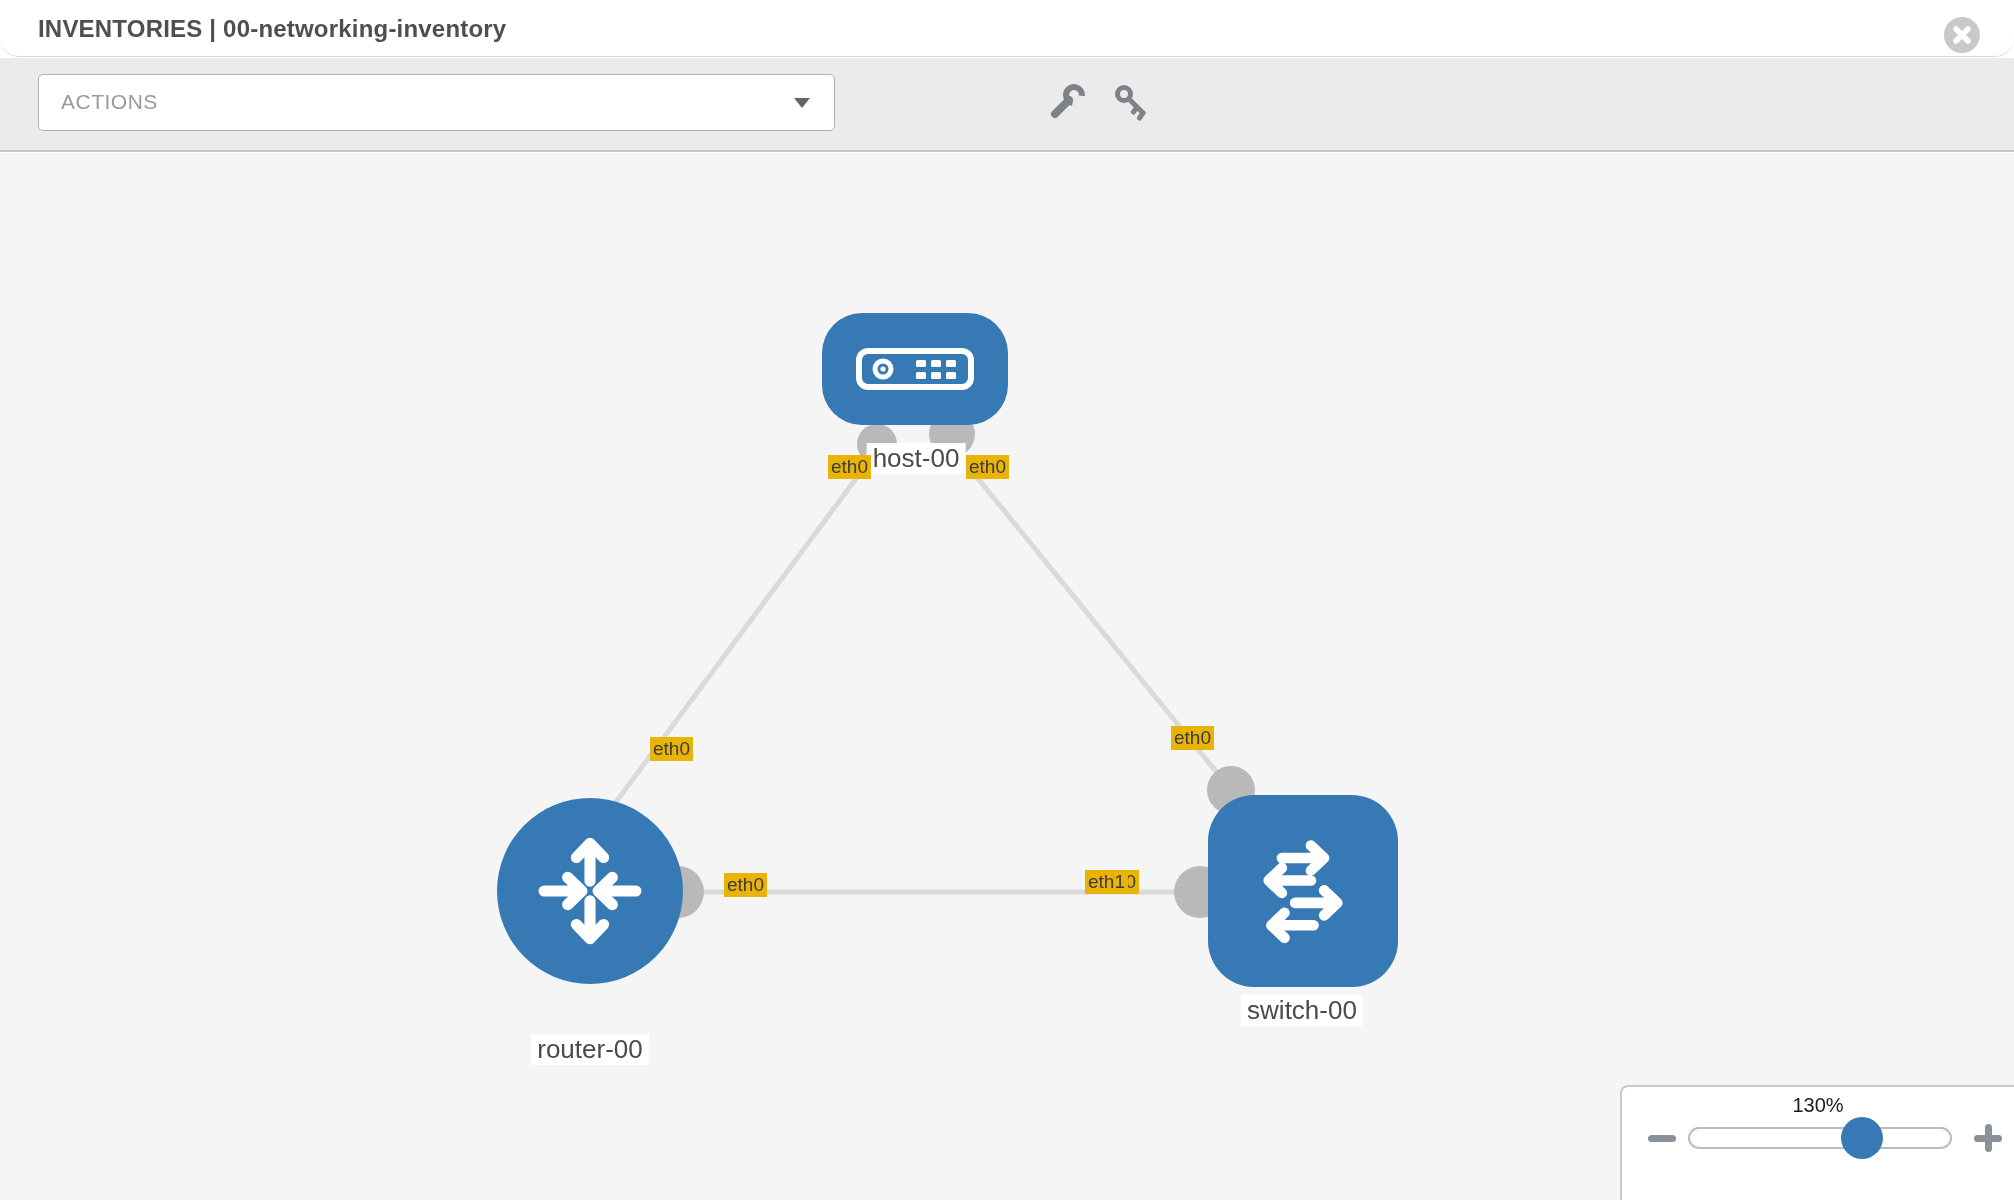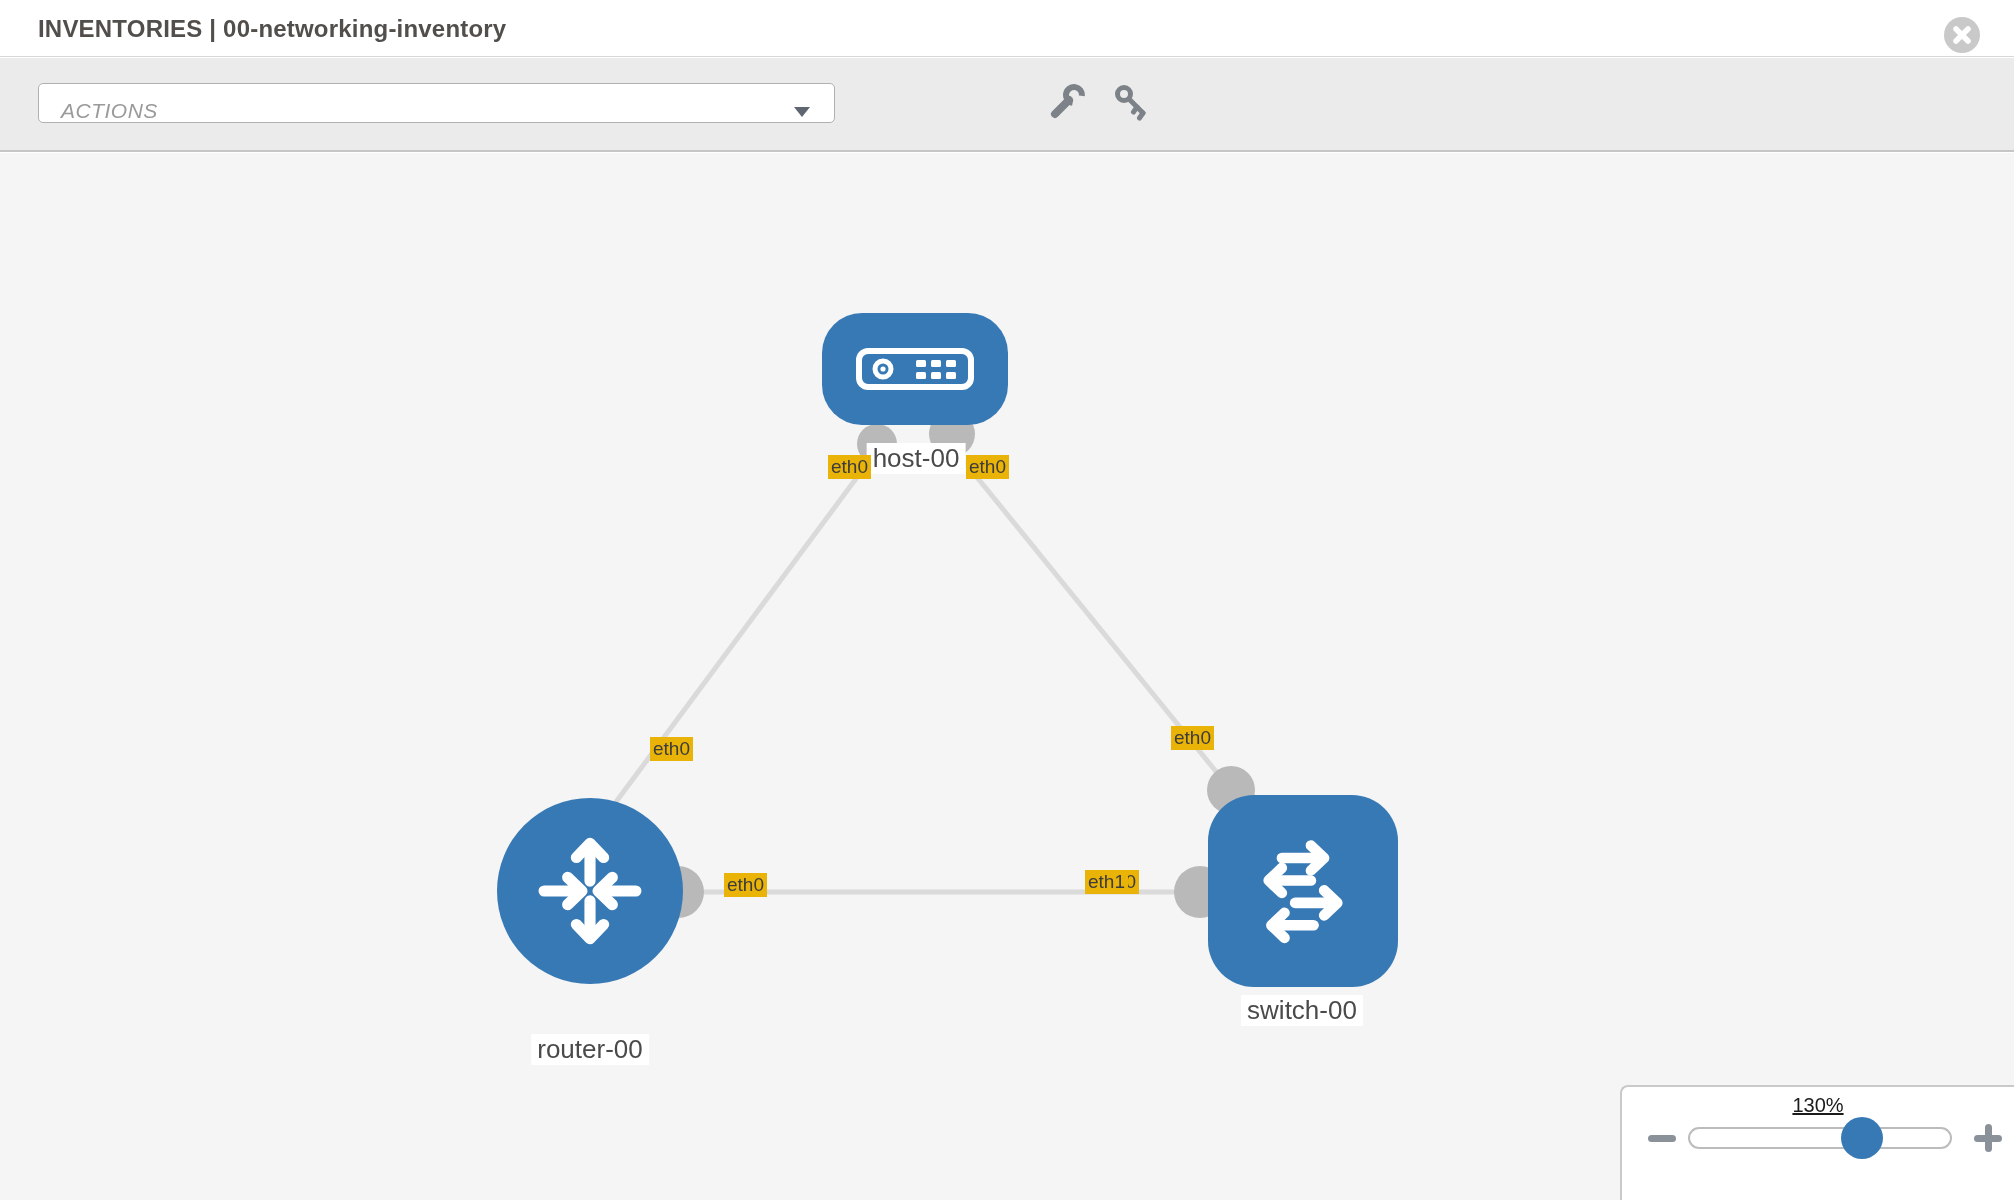--- a/index.html
+++ b/index.html
@@ -3,26 +3,26 @@
 <meta charset="utf-8">
 <style>
   html,body{margin:0;padding:0;background:#ffffff;}
   *{box-sizing:border-box;}
   .screen{
     position:relative;width:2014px;height:1200px;overflow:hidden;
     font-family:"Liberation Sans","DejaVu Sans",sans-serif;
     background:#ffffff;
   }
   
-  .header{position:absolute;left:0;top:0;width:2014px;height:57px;background:#ffffff;border-bottom:1px solid #d8d8d8;}
+  .header{position:absolute;left:0;top:0;width:2014px;height:57px;background:#ffffff;border-bottom:1px solid #d8d8d8;border-radius:19px;}
   .title{position:absolute;left:38px;top:0;line-height:57px;font-size:24px;font-weight:bold;color:#524e4b;letter-spacing:.2px;}
   .close-btn{position:absolute;left:1944px;top:17px;width:36px;height:36px;border-radius:50%;background:#c9c9c9;display:flex;align-items:center;justify-content:center;cursor:pointer;}
   
   .toolbar{position:absolute;left:0;top:58px;width:2014px;height:94px;background:#ebebeb;border-bottom:2px solid #c6c6c6;}
-  .select-box{position:absolute;top:25px;height:40px;background:#ffffff;border:1px solid #b1b1b1;border-radius:5px;font-style:italic;}
+  .select-box{position:absolute;top:16px;height:57px;background:#ffffff;border:1px solid #b1b1b1;border-radius:5px;}
   .select-box .select-label{position:absolute;left:22px;top:0;line-height:53px;font-size:21px;color:#9a9a9a;letter-spacing:.5px;}
   .caret{position:absolute;right:24px;top:23px;width:0;height:0;border-left:8px solid transparent;border-right:8px solid transparent;border-top:10px solid #5f6670;}
   .actions-select{left:38px;width:797px;}
   .search-select{left:1181px;width:791px;}
   .tool-icon-btn{position:absolute;top:18px;width:52px;height:52px;display:flex;align-items:center;justify-content:center;cursor:pointer;}
   .wrench-btn{left:1041px;}
   .key-btn{left:1106px;}
   
   .canvas{position:absolute;left:0;top:153px;width:2014px;height:1047px;background:#f5f5f5;}
   .net-svg{position:absolute;left:0;top:0;}
@@ -37,21 +37,21 @@
   .lbl-switch{left:1302px;top:842px;}
   .if-host-left{left:828px;top:302px;}
   .if-host-right{left:966px;top:302px;}
   .if-router-top{left:650px;top:584px;}
   .if-switch-top{left:1171px;top:573px;}
   .if-router-right{left:724px;top:720px;}
   .if-mid-left{left:1096px;top:717px;z-index:1;}
   .if-mid-right{left:1085px;top:717px;z-index:2;text-align:center;}
   
   .zoom-panel{position:absolute;left:1620px;top:932px;width:394px;height:115px;background:#ffffff;border-top:2px solid #c9c9c9;border-left:2px solid #c9c9c9;border-top-left-radius:8px;}
-  .zoom-level{margin-top:7px;text-align:center;font-size:20px;color:#1b1b1b;text-decoration:underline;}
+  .zoom-level{margin-top:7px;text-align:center;font-size:20px;color:#1b1b1b;}
   .zoom-row{position:relative;height:48px;margin-top:4px;}
   .zoom-minus{position:absolute;left:26px;top:14px;width:28px;height:7px;border-radius:3.5px;background:#8a9199;cursor:pointer;}
   .zoom-plus{position:absolute;left:352px;top:3px;width:28px;height:28px;cursor:pointer;}
   .zoom-plus .h{position:absolute;left:0;top:10.5px;width:28px;height:7px;border-radius:3.5px;background:#8a9199;}
   .zoom-plus .v{position:absolute;left:10.5px;top:0;width:7px;height:28px;border-radius:3.5px;background:#8a9199;}
   .zoom-track{position:absolute;left:66px;top:6px;width:264px;height:22px;background:#ffffff;border:2px solid #bcbcbc;border-radius:13px;cursor:pointer;}
   .zoom-thumb{position:absolute;left:151px;top:-12px;width:42px;height:42px;border-radius:50%;background:#3779b5;cursor:pointer;}
 </style>
 </head>
 <body>

